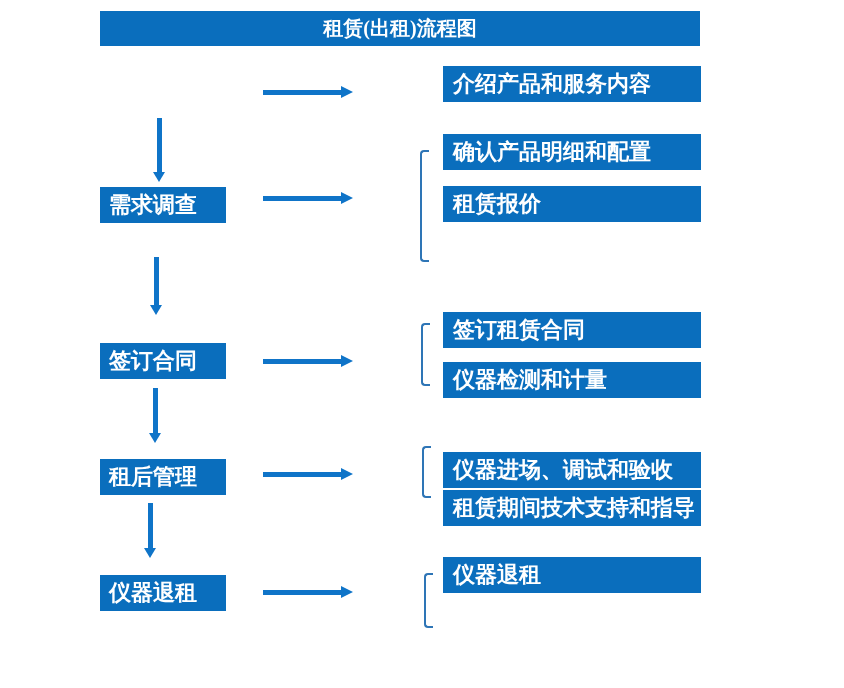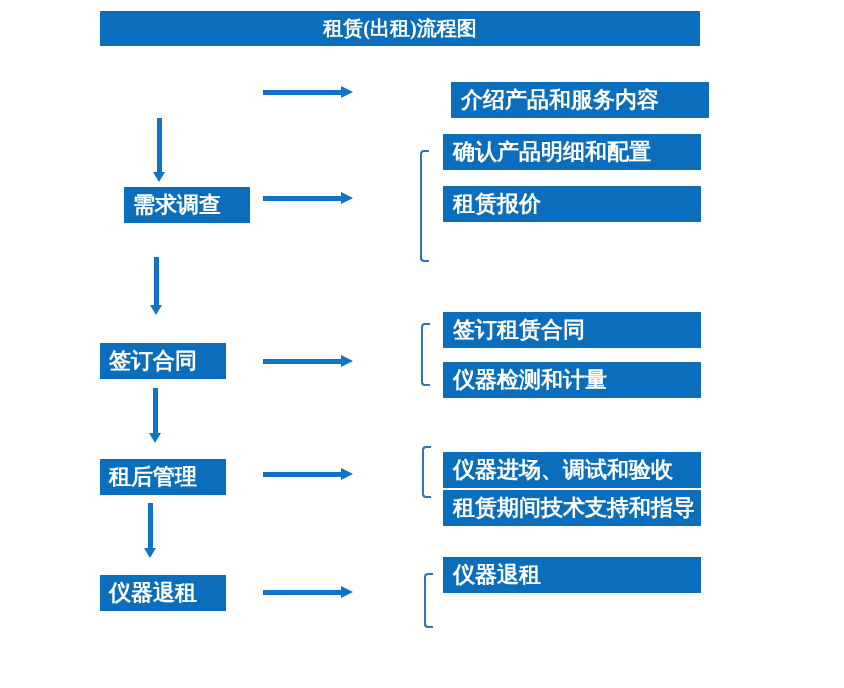--- a/index.html
+++ b/index.html
@@ -49,21 +49,21 @@
 </style>
 </head>
 <body>
 
 <div class="canvas">
 
   <div class="title-bar">
     <span>租赁(出租)流程图</span>
   </div>
 
-  <div class="box stage" style="top:187px;margin-left:24px;">需求调查</div>
+  <div class="box stage" style="top:187px;">需求调查</div>
   <div class="box stage" style="top:343px;">签订合同</div>
   <div class="box stage" style="top:459px;">租后管理</div>
   <div class="box stage" style="top:575px;">仪器退租</div>
 
   <div class="v-arrow" style="left:153px;top:118px;height:64px;">
       <div class="shaft"></div>
       <div class="head"></div>
     </div>
   <div class="v-arrow" style="left:150px;top:257px;height:58px;">
       <div class="shaft"></div>
@@ -97,21 +97,21 @@
   <div class="h-arrow" style="left:263px;top:586px;">
       <div class="shaft"></div>
       <div class="head"></div>
     </div>
 
   <div class="bracket" style="left:420px;top:150px;height:112px;"></div>
   <div class="bracket" style="left:421px;top:323px;height:63px;"></div>
   <div class="bracket" style="left:422px;top:446px;height:52px;"></div>
   <div class="bracket" style="left:424px;top:573px;height:55px;"></div>
 
-  <div class="box detail" style="top:82px;margin-left:8px;">介绍产品和服务内容</div>
+  <div class="box detail" style="top:66px;">介绍产品和服务内容</div>
 
   <div class="box detail" style="top:134px;">确认产品明细和配置</div>
   <div class="box detail" style="top:186px;">租赁报价</div>
 
   <div class="box detail" style="top:312px;">签订租赁合同</div>
   <div class="box detail" style="top:362px;">仪器检测和计量</div>
 
   <div class="box detail" style="top:424px;margin-top:28px;">仪器进场、调试和验收</div>
   <div class="box detail" style="top:490px;">租赁期间技术支持和指导</div>
 

